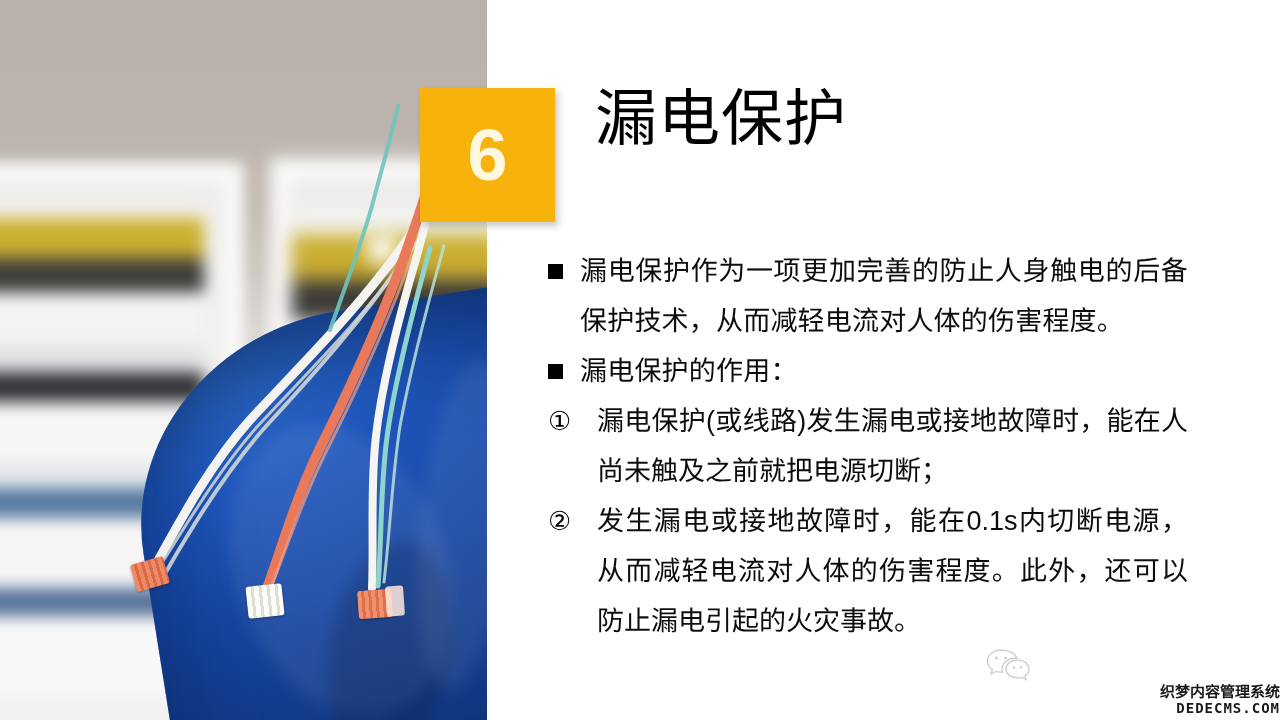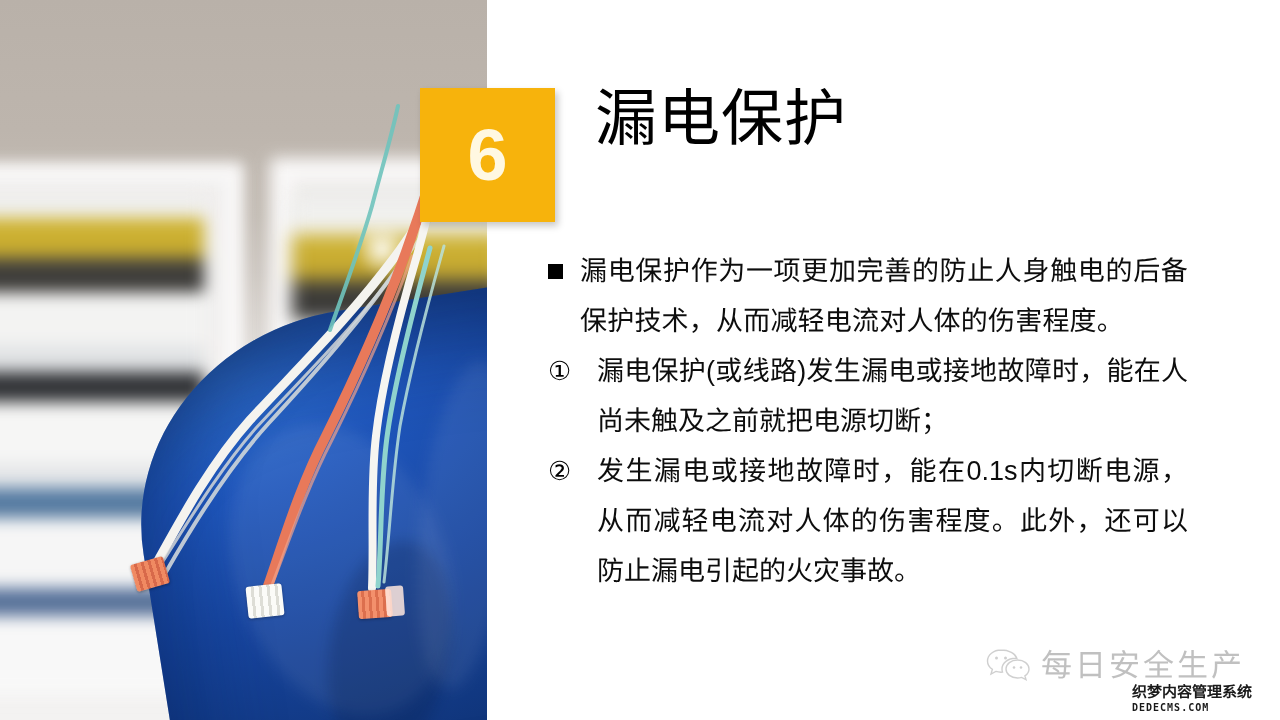--- a/index.html
+++ b/index.html
@@ -269,33 +269,33 @@
     letter-spacing: 3px;
     line-height: 1;
     text-shadow: 0 1px 0 rgba(255,255,255,.9);
     white-space: nowrap;
   }
   .dede {
     position: absolute;
     left: 1132px;
     top: 684px;
     width: 148px;
-    text-align: left;
+    text-align: right;
     color: #1a1a1a;
   }
   .dede-cn {
     font-size: 15px;
     font-weight: bold;
     letter-spacing: 0px;
     line-height: 16px;
     white-space: nowrap;
   }
   .dede-en {
     font-family: "DejaVu Sans Mono", "Liberation Mono", monospace;
-    font-size: 10px;
+    font-size: 14px;
     font-weight: bold;
     letter-spacing: 1px;
     line-height: 16px;
     white-space: nowrap;
   }
 </style>
 </head>
 <body>
 
 <div class="slide" style="background: rgb(255, 255, 255);">
@@ -337,20 +337,24 @@
 
   <div class="title" style="color: rgb(0, 0, 0);">漏电保护</div>
 
   <div class="body">
 
     <div class="blk blk-bullet">
       <span class="marker marker-square"></span>
       <span class="txt">漏电保护作为一项更加完善的防止人身触电的后备保护技术，从而减轻电流对人体的伤害程度。</span>
     </div>
 
+    <div class="blk blk-bullet">
+      <span class="marker marker-square"></span>
+      <span class="txt">漏电保护的作用：</span>
+    </div>
 
     <div class="blk blk-num">
       <span class="marker marker-circ">①</span>
       <span class="txt">漏电保护(或线路)发生漏电或接地故障时，能在人尚未触及之前就把电源切断；</span>
     </div>
 
     <div class="blk blk-num">
       <span class="marker marker-circ">②</span>
       <span class="txt">发生漏电或接地故障时，能在0.1s内切断电源，从而减轻电流对人体的伤害程度。此外，还可以防止漏电引起的火灾事故。</span>
     </div>
@@ -363,21 +367,20 @@
                C12.4,24.9 14.2,25.2 16,25.2 C16.5,25.2 17,25.2 17.5,25.1
                C17.2,24.1 17,23.1 17,22 C17,16 23,11.2 30.5,11.2 C30.9,11.2 31.4,11.2 31.8,11.3
                C30.4,6.5 23.9,3 16,3 Z" fill="none" stroke="#b3b3b3" stroke-width="1.4"></path>
       <circle cx="11.5" cy="11" r="1.5" fill="#b3b3b3"></circle>
       <circle cx="20.5" cy="11" r="1.5" fill="#b3b3b3"></circle>
       <path d="M44,22 C44,17 38.9,13 32.5,13 C26.1,13 21,17 21,22 C21,27 26.1,31 32.5,31
                C33.9,31 35.3,30.8 36.6,30.4 L41,32.6 L39.9,28.9 C42.4,27.2 44,24.8 44,22 Z" fill="none" stroke="#b3b3b3" stroke-width="1.4"></path>
       <circle cx="29" cy="20.5" r="1.3" fill="#b3b3b3"></circle>
       <circle cx="36" cy="20.5" r="1.3" fill="#b3b3b3"></circle>
     </svg>
-    <span class="wm-text">每日安全生产</span>
   </div>
 
   <div class="dede">
     <div class="dede-cn">织梦内容管理系统</div>
     <div class="dede-en">DEDECMS.COM</div>
   </div>
 
 </div>
 
 </body></html>

